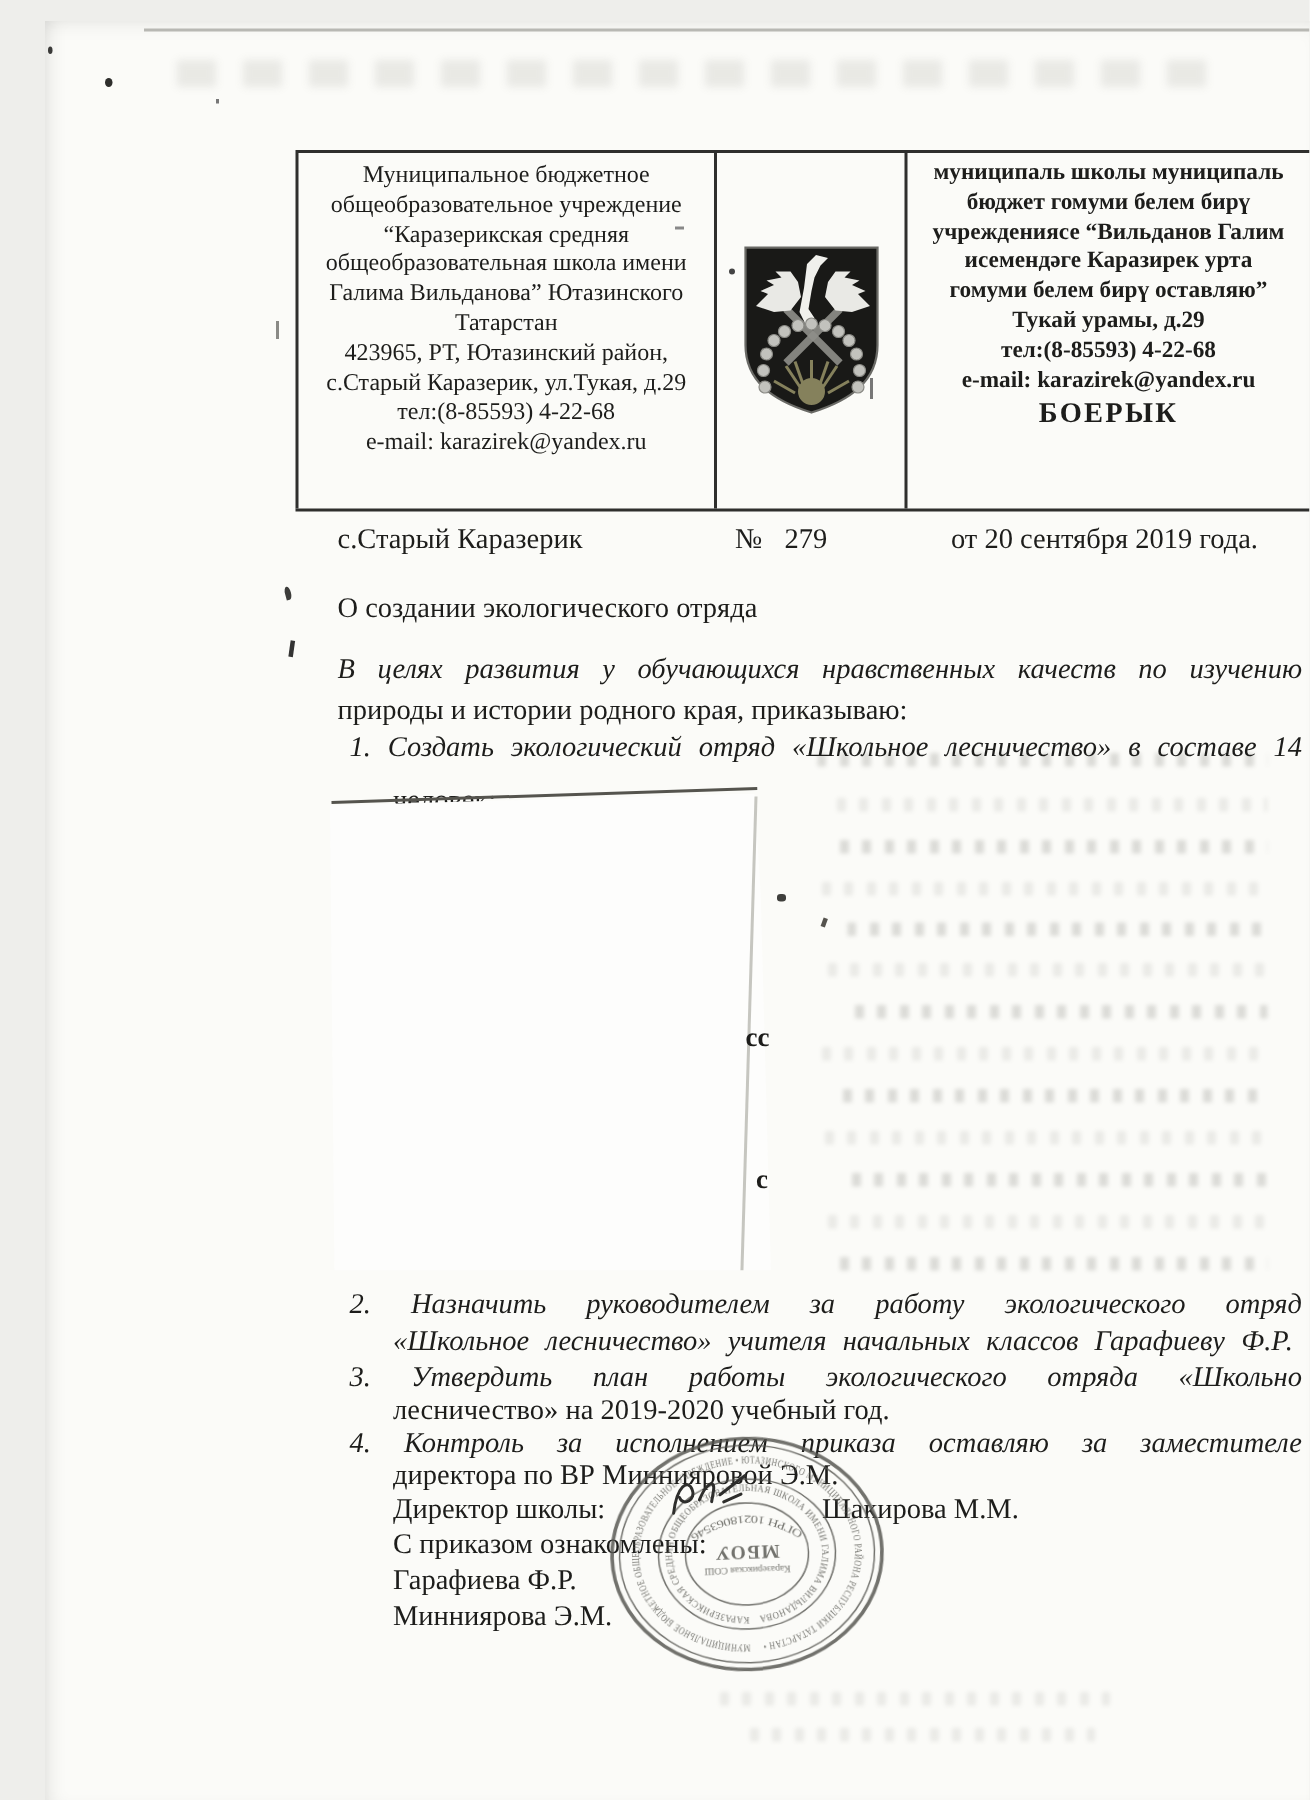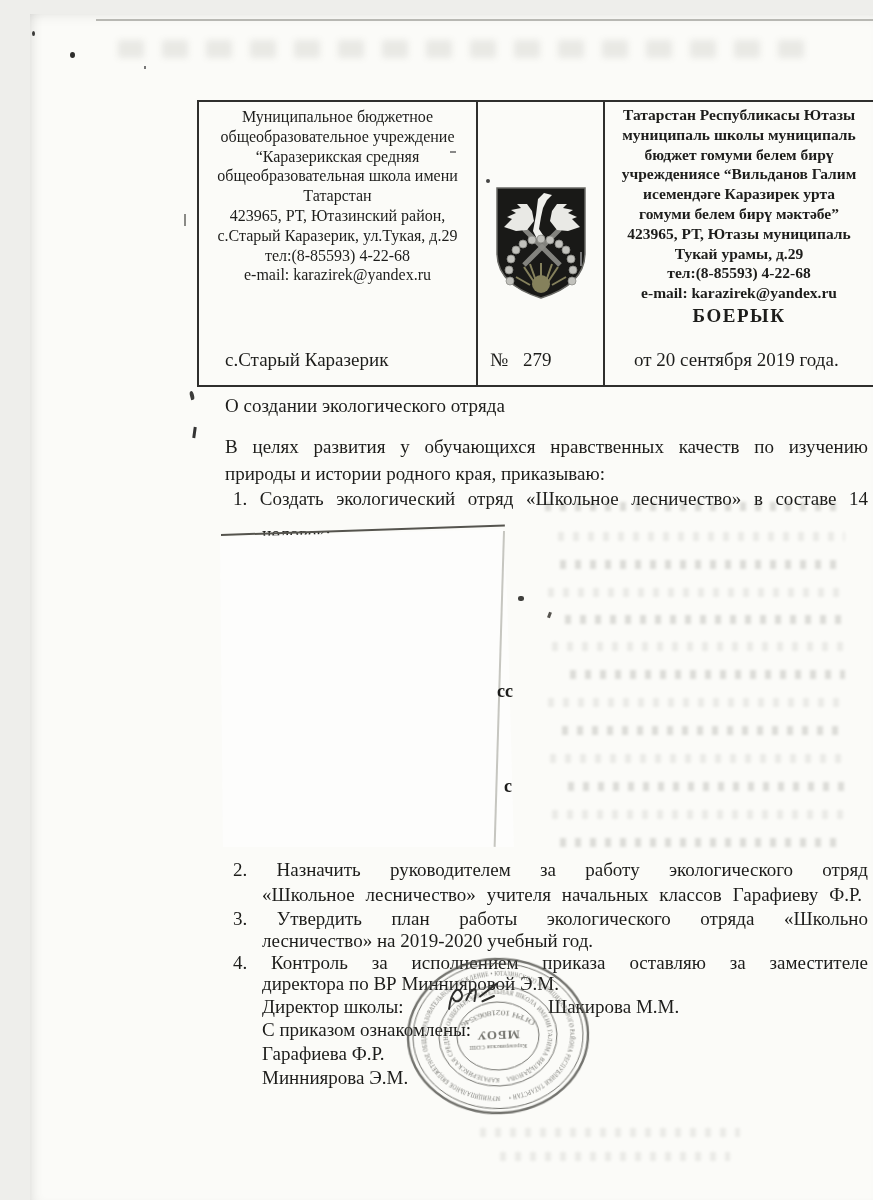--- a/index.html
+++ b/index.html
@@ -10,37 +10,37 @@
     color:#1d1d1b;
   }
   .page{
     position:absolute;left:30px;top:14px;width:843px;height:1186px;
     background:#fbfbf8;
     box-shadow:inset 10px 0 14px -10px rgba(0,0,0,.14), inset 0 10px 14px -10px rgba(0,0,0,.10);
   }
   .page-topline{position:absolute;left:96px;top:19px;width:777px;height:2px;background:#a3a39e;opacity:.75;}
   
   .hdr-table{
-    position:absolute;left:197px;top:100px;width:676px;height:287px;
+    position:absolute;left:197px;top:100px;width:676px;height:241px;
     border-top:2px solid #2f2f2d;border-bottom:2px solid #2f2f2d;
     display:flex;box-sizing:border-box;
   }
   .hdr-left{
     width:281px;box-sizing:border-box;border-left:2px solid #2f2f2d;border-right:2px solid #2f2f2d;
     padding-top:5px;text-align:center;
   }
   .hdr-mid{width:127px;box-sizing:border-box;border-right:2px solid #2f2f2d;
     display:flex;align-items:center;justify-content:center;}
   .hdr-right{flex:1;padding-top:3px;text-align:center;font-weight:700;}
   .hdr-line{font-size:16px;line-height:19.8px;white-space:nowrap;}
   .hdr-right .hdr-line{font-size:15.5px;}
   .hdr-title{font-size:19px;font-weight:700;letter-spacing:1.5px;margin-top:2px;}
   
   .bl{position:absolute;font-size:19px;line-height:23px;white-space:nowrap;}
-  .bl.j{white-space:normal;text-align:justify;text-align-last:justify;}
+  .bl.j{white-space:normal;text-align:justify;text-align-last:justify;font-style:italic;}
   .subject{position:absolute;font-size:19px;}
   
   .ghost{
     position:absolute;height:9px;opacity:.38;filter:blur(1.4px);
     background:repeating-linear-gradient(90deg, rgba(100,100,92,.55) 0 6px, transparent 6px 15px);
   }
   .ghost.soft{opacity:.2;}
   .ghost-band{
     position:absolute;left:118px;top:40px;width:690px;height:18px;opacity:.45;filter:blur(3px);
     background:repeating-linear-gradient(90deg, rgba(150,150,140,.4) 0 26px, transparent 26px 44px);
@@ -73,20 +73,21 @@
 <div class="page"></div>
 <div class="page-topline"></div>
 <div class="ghost-band"></div>
 
 <div class="hdr-table txt">
   <div class="hdr-left">
     <div class="hdr-line">Муниципальное бюджетное</div>
     <div class="hdr-line">общеобразовательное учреждение</div>
     <div class="hdr-line">“Каразерикская средняя</div>
     <div class="hdr-line">общеобразовательная школа имени</div>
+    <div class="hdr-line">Галима Вильданова” Ютазинского</div>
     <div class="hdr-line">Татарстан</div>
     <div class="hdr-line">423965, РТ, Ютазинский район,</div>
     <div class="hdr-line">с.Старый Каразерик, ул.Тукая, д.29</div>
     <div class="hdr-line">тел:(8-85593) 4-22-68</div>
     <div class="hdr-line">e-mail: karazirek@yandex.ru</div>
   </div>
   <div class="hdr-mid">
 
     <svg class="emblem" viewBox="0 0 94 117">
       <path d="M3,3 H91 V68 C91,92 73,105 47,113 C21,105 3,92 3,68 Z" fill="#191917" stroke="#6a6a66" stroke-width="1.5"></path>
@@ -116,27 +117,25 @@
           <path d="M54,97 L64,82"></path>
         <path d="M36,100 L22,92"></path>
           <path d="M58,100 L72,92"></path>
           <path d="M42,96 L36,79"></path>
           <path d="M52,96 L58,79"></path>
       </g>
       <circle cx="47" cy="99" r="9" fill="#85815c"></circle>
     </svg>
   </div>
   <div class="hdr-right">
-    <div class="hdr-line">Татарстан Республикасы Ютазы</div>
     <div class="hdr-line">муниципаль школы муниципаль</div>
     <div class="hdr-line">бюджет гомуми  белем бирү</div>
     <div class="hdr-line">учреждениясе “Вильданов Галим</div>
     <div class="hdr-line">исемендәге Каразирек урта</div>
-    <div class="hdr-line">гомуми белем бирү мәктәбе”</div>
-    <div class="hdr-line">423965, РТ, Ютазы муниципаль</div>
+    <div class="hdr-line">гомуми белем бирү оставляю”</div>
     <div class="hdr-line">Тукай урамы, д.29</div>
     <div class="hdr-line">тел:(8-85593) 4-22-68</div>
     <div class="hdr-line">e-mail: karazirek@yandex.ru</div>
     <div class="hdr-title">БОЕРЫК</div>
   </div>
 </div>
 
 <div class="bl txt" style="left:225px;top:348px;">с.Старый Каразерик</div>
 <div class="bl txt" style="left:490px;top:348px;">№</div>
 <div class="bl txt" style="left:523px;top:348px;">279</div>

